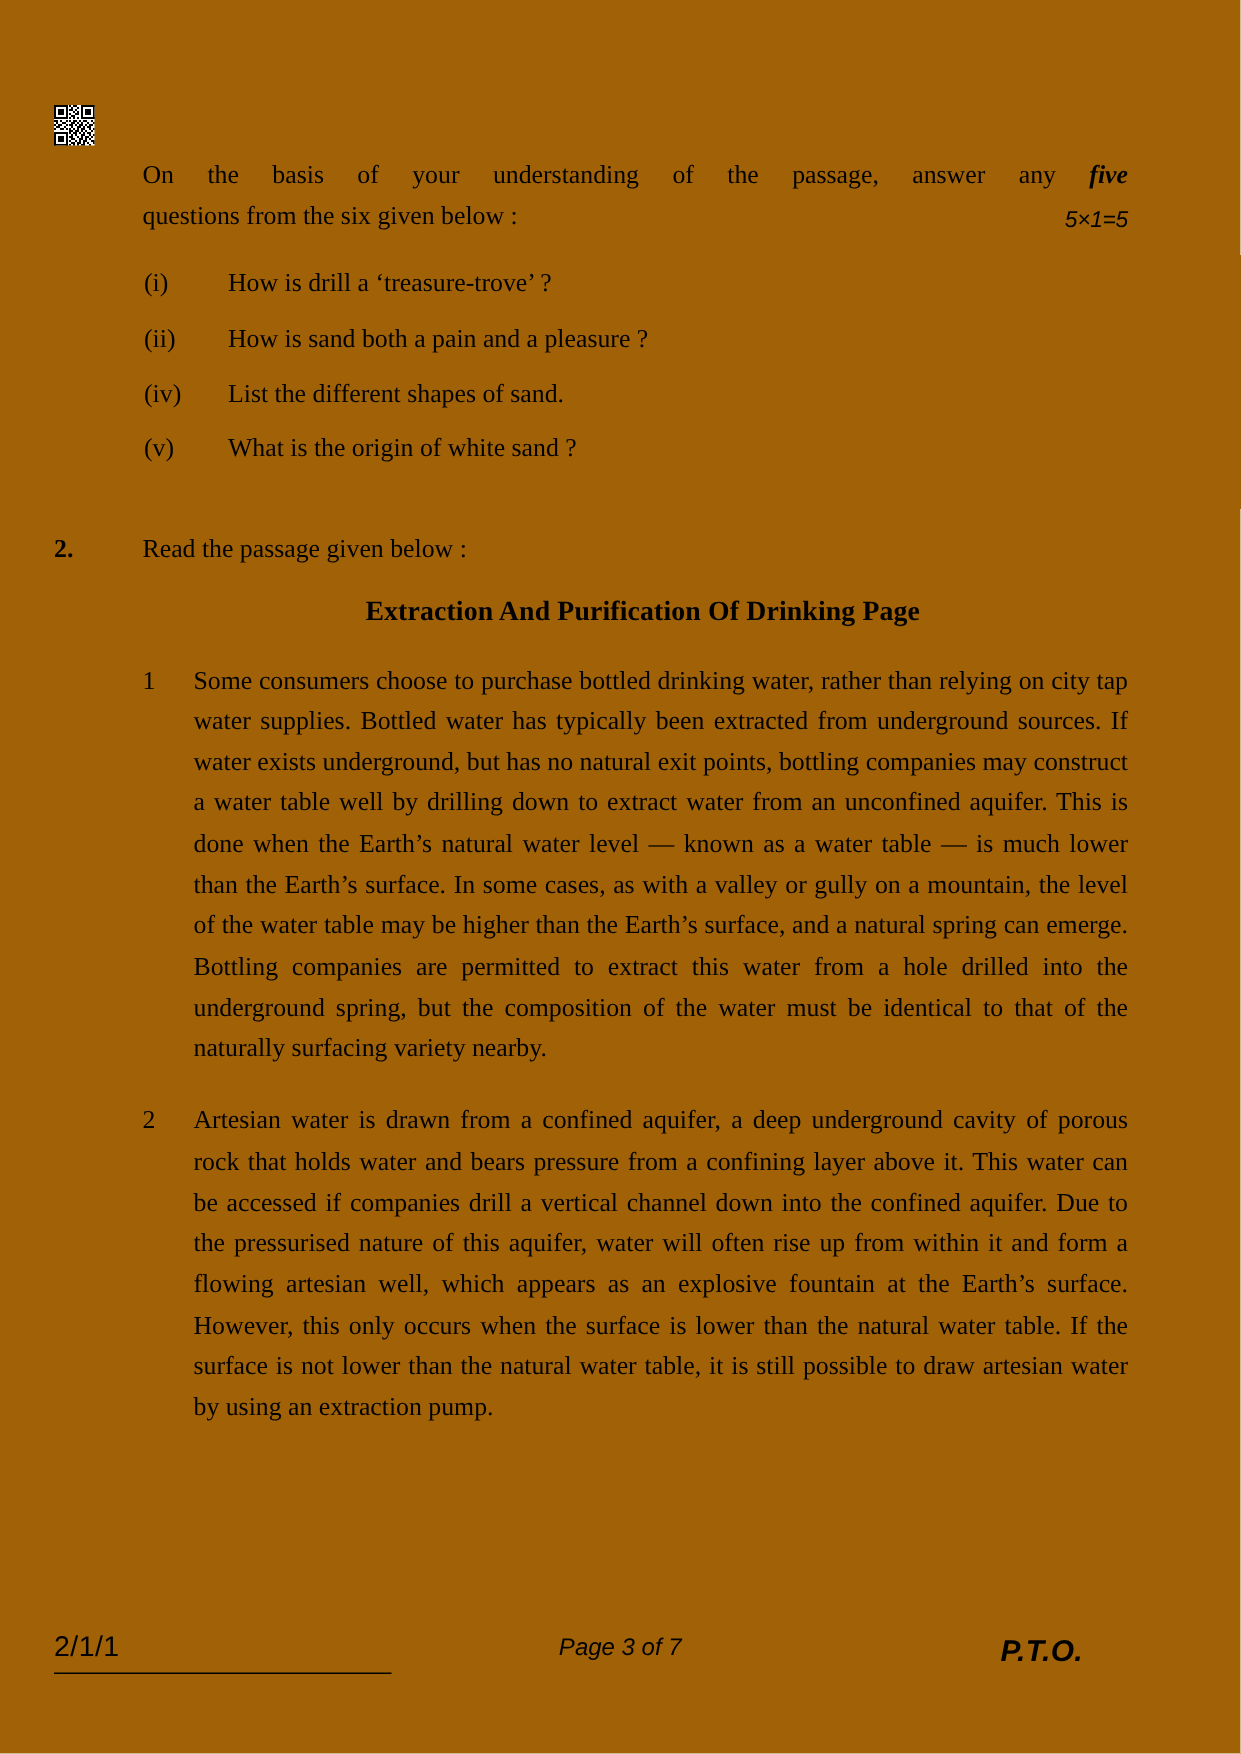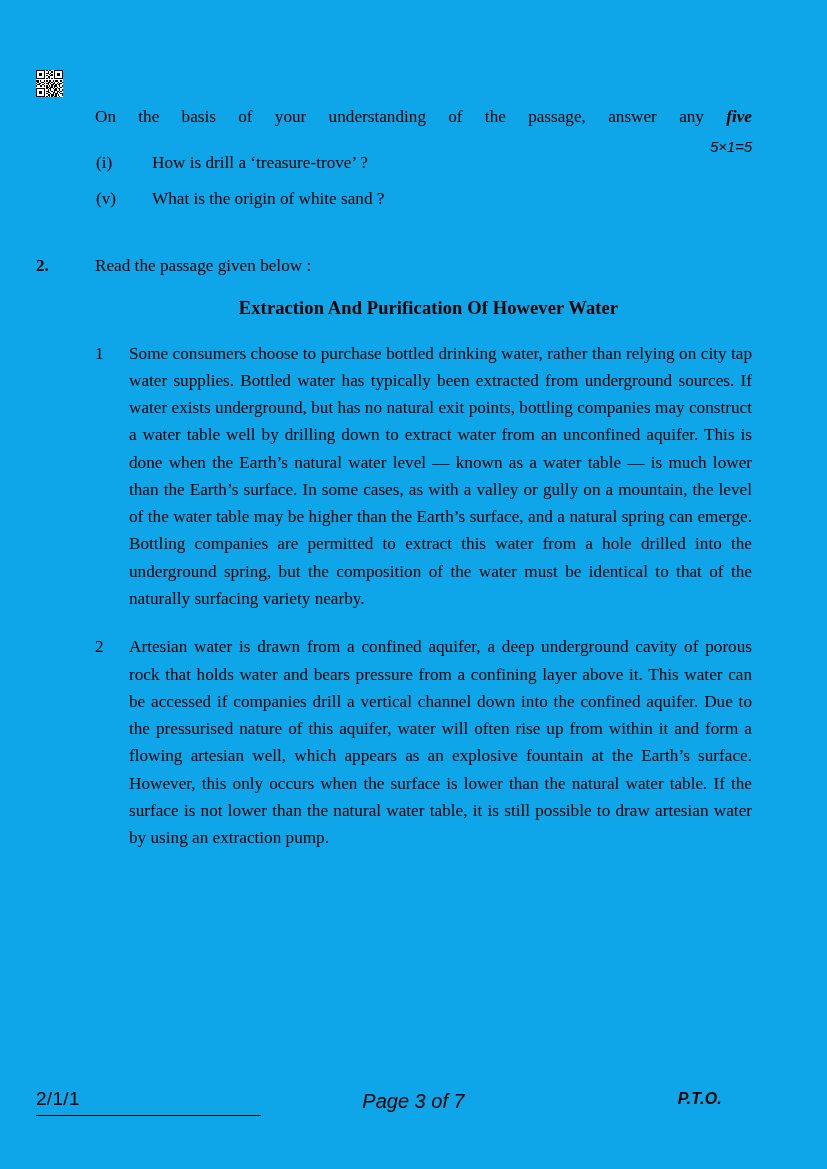--- a/index.html
+++ b/index.html
@@ -9,21 +9,21 @@
     background: #ffffff;
   }
   body {
     font-family: "Liberation Serif", "DejaVu Serif", serif;
     color: #000000;
   }
   .page {
     position: relative;
     width: 827px;
     height: 1169px;
-    background: #0ea5e9;
+    background: #a16207;
     overflow: hidden;
     box-sizing: border-box;
   }
 
   
   .qr-wrap {
     position: absolute;
     left: 36px;
     top: 70px;
     width: 27px;
@@ -169,30 +169,30 @@
     border-top: 1.6px solid #000;
   }
   .footer-page {
     position: absolute;
     left: 0;
     top: 2px;
     width: 827px;
     text-align: center;
     font-family: "Liberation Sans", "DejaVu Sans", sans-serif;
     font-style: italic;
-    font-size: 20px;
+    font-size: 16px;
   }
   .footer-pto {
     position: absolute;
     right: 38px;
     top: 2px;
     font-family: "Liberation Sans", "DejaVu Sans", sans-serif;
     font-style: italic;
     font-weight: bold;
-    font-size: 16px;
+    font-size: 20px;
     letter-spacing: 0.2px;
   }
 </style>
 </head>
 <body>
 
 <div class="page">
 
   <div class="qr-wrap">
     <svg width="27" height="27" viewBox="0 0 21 21" shape-rendering="crispEdges">
@@ -310,40 +310,48 @@
           <rect x="14" y="20" width="2" height="1"></rect>
         <rect x="18" y="20" width="1" height="1"></rect>
       </g>
     </svg>
   </div>
 
   <div class="content">
 
     <div class="intro">
       <div class="line1"><span>On the basis of your understanding of the passage, answer any</span> <span class="bold-italic">five</span></div>
-      <div class="line2"><span class="marks">5×1=5</span></div>
+      <div class="line2"><span>questions from the six given below :</span><span class="marks">5×1=5</span></div>
     </div>
 
     <div class="qlist">
       <div class="qrow">
         <span class="qnum">(i)</span>
         <span class="qtext">How is drill a ‘treasure-trove’ ?</span>
       </div>
       <div class="qrow">
+        <span class="qnum">(ii)</span>
+        <span class="qtext">How is sand both a pain and a pleasure ?</span>
+      </div>
+      <div class="qrow">
+        <span class="qnum">(iv)</span>
+        <span class="qtext">List the different shapes of sand.</span>
+      </div>
+      <div class="qrow">
         <span class="qnum">(v)</span>
         <span class="qtext">What is the origin of white sand ?</span>
       </div>
     </div>
 
     <div class="mainq">
       <span class="mainq-num">2.</span>
       <span class="mainq-text">Read the passage given below :</span>
     </div>
 
-    <div class="passage-title">Extraction And Purification Of However Water</div>
+    <div class="passage-title">Extraction And Purification Of Drinking Page</div>
 
     <div class="para">
       <span class="para-num">1</span>
       <span class="para-body">Some consumers choose to purchase bottled drinking water, rather than relying on city tap water supplies. Bottled water has typically been extracted from underground sources. If water exists underground, but has no natural exit points, bottling companies may construct a water table well by drilling down to extract water from an unconfined aquifer. This is done when the Earth’s natural water level — known as a water table — is much lower than the Earth’s surface. In some cases, as with a valley or gully on a mountain, the level of the water table may be higher than the Earth’s surface, and a natural spring can emerge. Bottling companies are permitted to extract this water from a hole drilled into the underground spring, but the composition of the water must be identical to that of the naturally surfacing variety nearby.</span>
     </div>
 
     <div class="para">
       <span class="para-num">2</span>
       <span class="para-body">Artesian water is drawn from a confined aquifer, a deep underground cavity of porous rock that holds water and bears pressure from a confining layer above it. This water can be accessed if companies drill a vertical channel down into the confined aquifer. Due to the pressurised nature of this aquifer, water will often rise up from within it and form a flowing artesian well, which appears as an explosive fountain at the Earth’s surface. However, this only occurs when the surface is lower than the natural water table. If the surface is not lower than the natural water table, it is still possible to draw artesian water by using an extraction pump.</span>
     </div>

